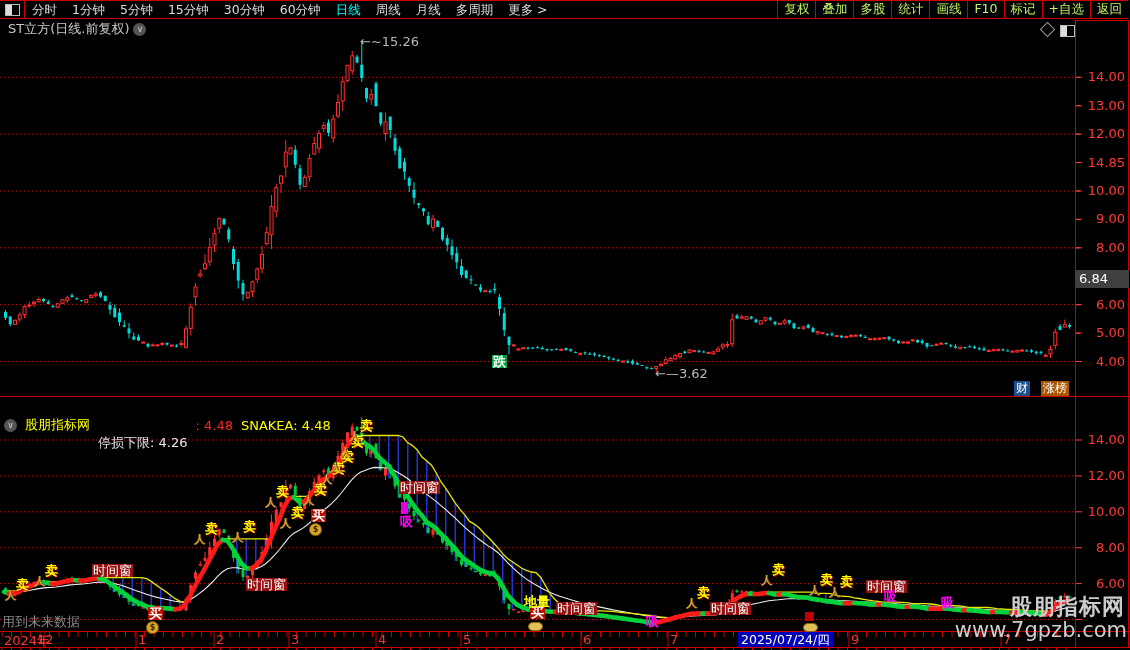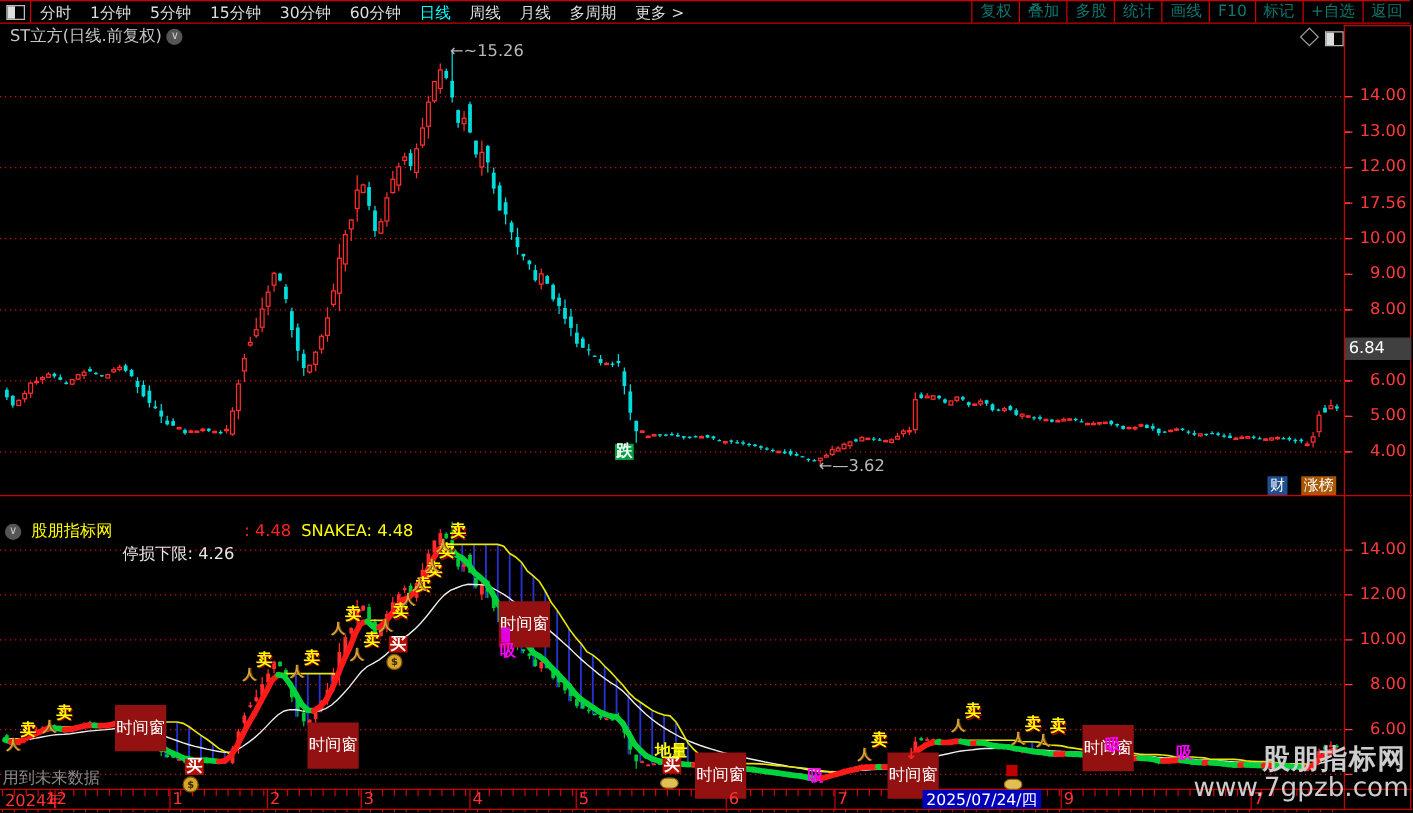--- a/index.html
+++ b/index.html
@@ -7,21 +7,21 @@
   #app{position:relative;width:1130px;height:650px;background:#000;overflow:hidden;color:#ddd;}
 
   
   .row1{position:absolute;left:0;top:0;width:1128px;height:17px;border-top:1px solid #c00;border-bottom:1px solid #c00;background:#000;}
   .icon-cell{position:absolute;left:0;top:0;width:24px;height:17px;border-right:1px solid #c00;}
   .win-icon{position:absolute;left:5px;top:3px;width:13px;height:10px;border:1px solid #bbb;background:linear-gradient(90deg,#ddd 0 6px,#000 6px);}
   .menu-left{position:absolute;left:32px;top:0;height:17px;display:flex;gap:15px;align-items:center;white-space:nowrap;}
   .menu-left .mi{font-size:12.5px;color:#ddd;line-height:17px;cursor:default;}
   .menu-left .mi.active{color:#00ffff;}
   .menu-right{position:absolute;right:0;top:0;height:17px;display:flex;}
-  .menu-right .mi{border-left:1px solid #c00;padding:0 6px;font-size:12.5px;color:#0f766e;height:17px;line-height:16px;}
+  .menu-right .mi{border-left:1px solid #c00;padding:0 6px;font-size:12.5px;color:#bef264;height:17px;line-height:16px;}
 
   
   .title-bar{position:absolute;left:8px;top:20px;display:flex;align-items:center;gap:4px;}
   .title-text{font-size:13px;color:#c8c8c8;}
   .circ-icon{width:13px;height:13px;border-radius:50%;background:#555;color:#ccc;font-size:9px;line-height:12px;text-align:center;display:inline-block;}
   .diamond-icon{position:absolute;left:1042px;top:24px;width:9px;height:9px;border:1px solid #999;transform:rotate(45deg);}
   .split-icon2{position:absolute;left:1060px;top:25px;width:13px;height:10px;border:1px solid #bbb;background:linear-gradient(90deg,#ddd 0 6px,#000 6px);}
 
   
   .yl{position:absolute;left:1080px;width:45px;text-align:right;font-size:13px;color:#ff3a3a;}
@@ -51,21 +51,21 @@
   .wm2{position:absolute;right:3px;top:618px;font-size:21px;color:#cccccc;}
 
   
   .mk{position:absolute;font-size:13px;font-weight:bold;line-height:1;white-space:nowrap;}
   .mk .t{display:inline-block;}
   .mk-sell .t{color:#ffff00;text-shadow:1px 1px 0 #a00000;}
   .mk-sell .fig{position:absolute;left:-11px;top:12px;color:#d9a33c;font-size:11px;text-shadow:1px 0 0 #7a4a00;}
   .mk-buy .t{color:#fff;background:#b40f00;padding:0 1px;}
   .bag{position:absolute;left:-2px;top:14px;width:11px;height:11px;background:#d8a62a;border:1px solid #7a5500;border-radius:50% 50% 46% 46%;color:#3a2a00;font-size:8px;font-weight:bold;text-align:center;line-height:11px;}
   .ingot{position:absolute;left:-2px;top:16px;width:13px;height:7px;background:#e2bf56;border:1px solid #8a6a10;border-radius:50%/70%;}
-  .mk-timewin .t{color:#fff;background:#941111;padding:12px 1px;font-weight:normal;}
+  .mk-timewin .t{color:#fff;background:#941111;padding:0 1px;font-weight:normal;}
   .mk-diliang .t{color:#ffff00;}
   .mk-xi .t{color:#ff00ff;}
   .block{position:absolute;left:1px;top:-13px;width:7px;height:12px;background:#e000e0;}
   .mk-die .t{color:#fff;background:#00a040;padding:0 1px;}
   .mk-arrow .t{color:#ff2222;font-size:12px;}
   .mk-ingotbox .bx{display:block;width:9px;height:9px;background:#c00000;margin-left:2px;}
   .mk-ingotbox .ig{display:block;width:13px;height:7px;background:#e2bf56;border:1px solid #8a6a10;border-radius:50%/70%;margin-top:2px;}
 </style>
 </head>
 <body>
@@ -1551,21 +1551,21 @@
       <line x1="1056.5" y1="632" x2="1056.5" y2="637" stroke="#cc0000" stroke-width="1"></line>
       <line x1="1056.5" y1="648" x2="1056.5" y2="650" stroke="#cc0000" stroke-width="1"></line>
       <line x1="1066" y1="632" x2="1066" y2="637" stroke="#cc0000" stroke-width="1"></line>
       <line x1="1066" y1="648" x2="1066" y2="650" stroke="#cc0000" stroke-width="1"></line>
     </svg>
 
   <div id="main-ylabels">
       <div class="yl" style="top: 69.3px;">14.00</div>
       <div class="yl" style="top: 97.72px;">13.00</div>
       <div class="yl" style="top: 126.14px;">12.00</div>
-      <div class="yl" style="top: 154.56px;">17.56</div>
+      <div class="yl" style="top: 154.56px;">14.85</div>
       <div class="yl" style="top: 182.98px;">10.00</div>
       <div class="yl" style="top: 211.4px;">9.00</div>
       <div class="yl" style="top: 239.82px;">8.00</div>
       <div class="yl" style="top: 296.66px;">6.00</div>
       <div class="yl" style="top: 325.08px;">5.00</div>
       <div class="yl" style="top: 353.5px;">4.00</div>
     </div>
   <div class="last-price">6.84</div>
 
   <span class="badge badge-cai">财</span>

